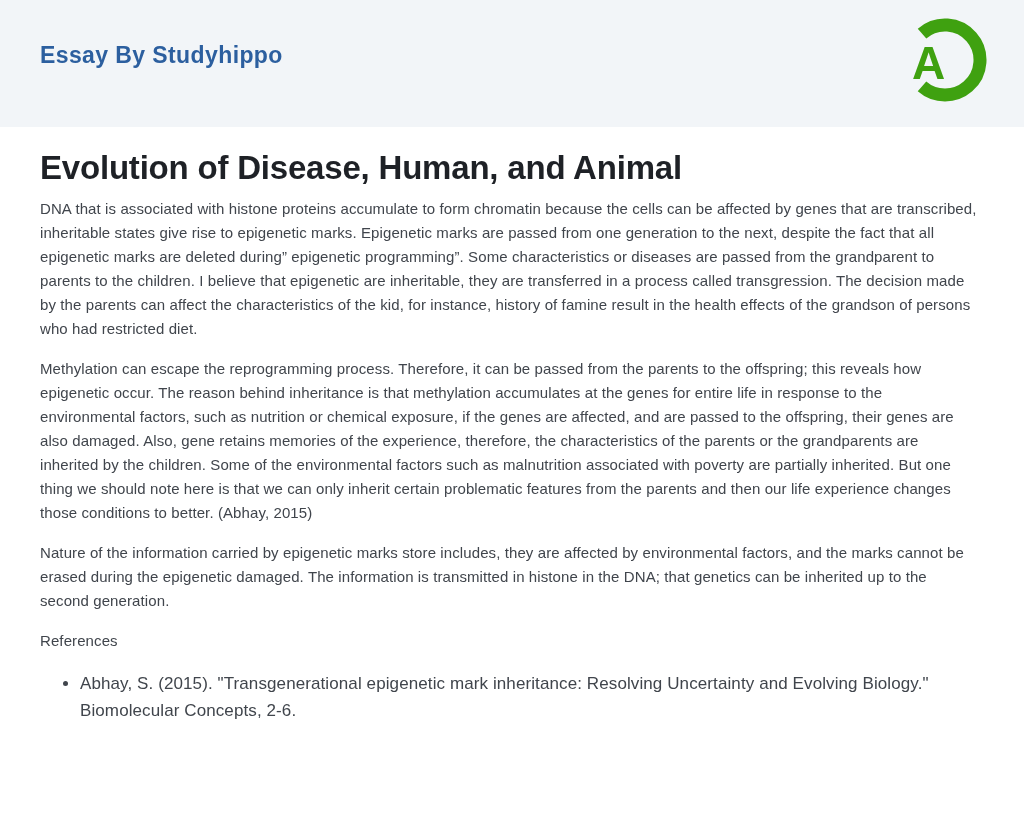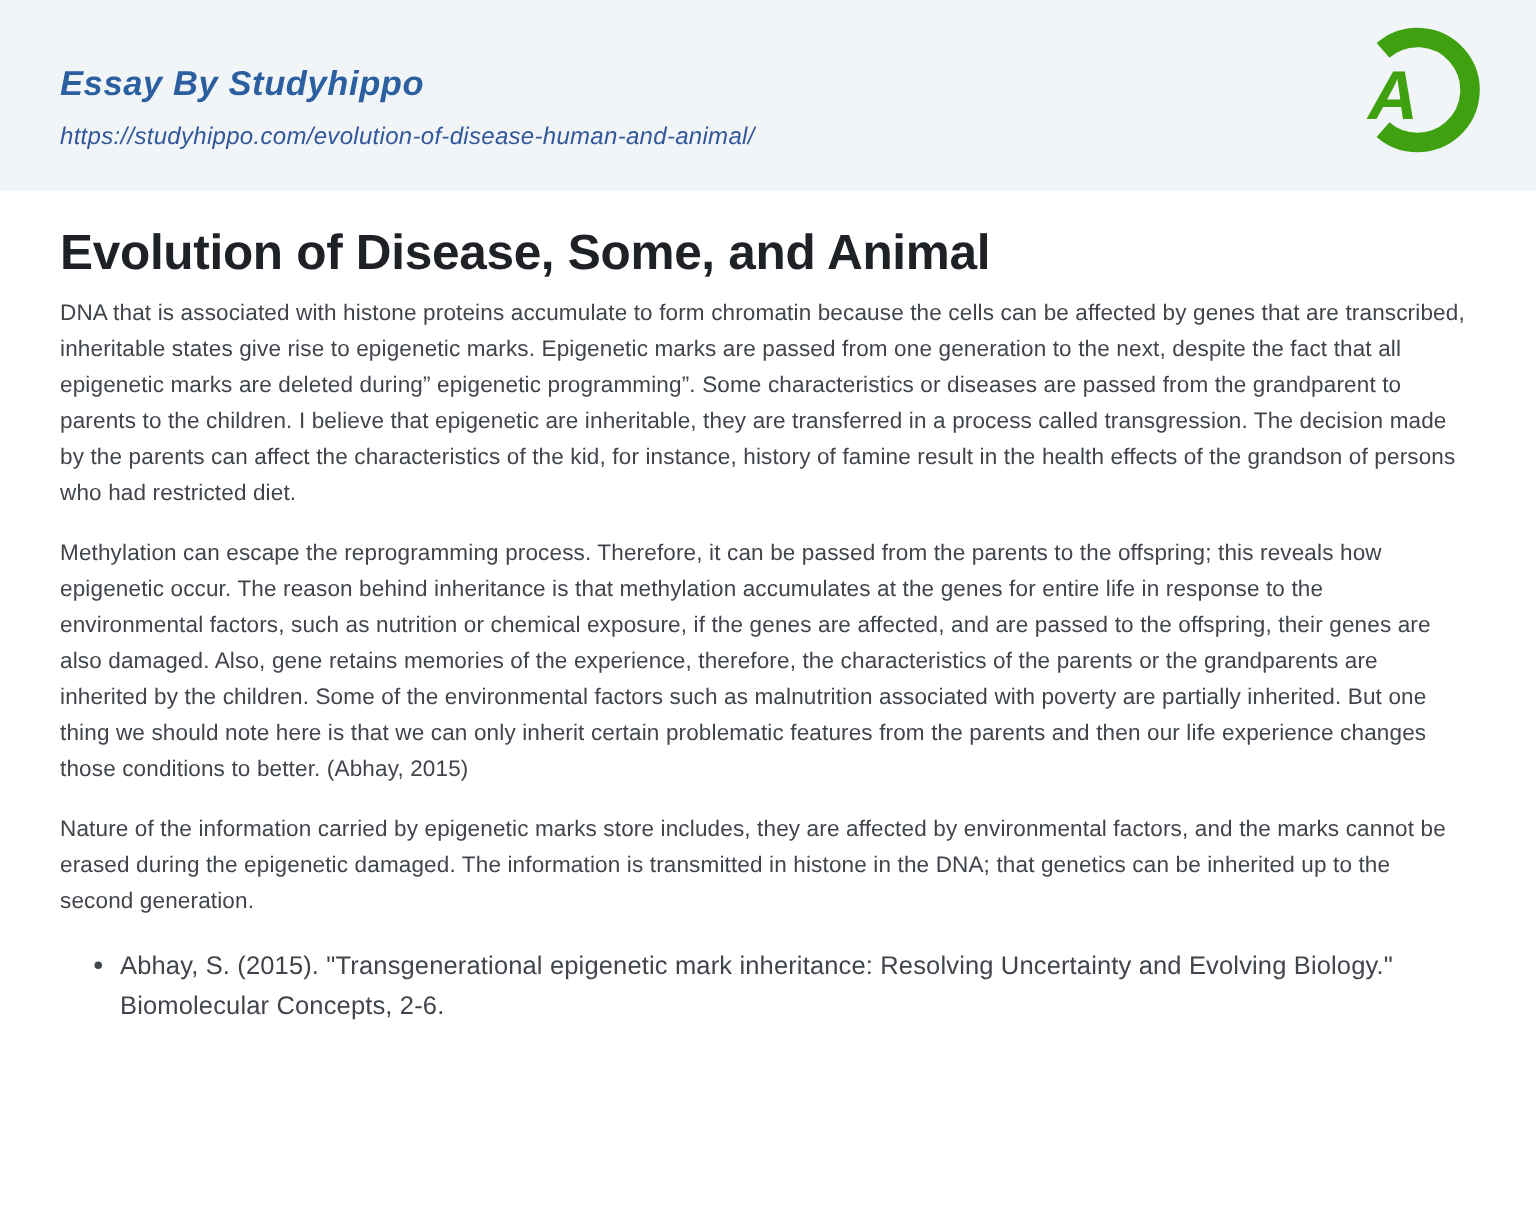--- a/index.html
+++ b/index.html
@@ -11,21 +11,20 @@
     font-family: "Liberation Sans", sans-serif;
     overflow: hidden;
   }
 
   
   .page-header {
     position: relative;
     height: 127px;
     background: #f2f5f8;
     padding: 42px 20px 0 40px;
-    font-style: italic;
   }
   .site-name {
     color: #2c5f9f;
     font-size: 23px;
     line-height: 27px;
     font-weight: 700;
     letter-spacing: 0.4px;
   }
   .site-url {
     margin-top: 13px;
@@ -86,36 +85,36 @@
     line-height: 27px;
     color: #40454c;
     letter-spacing: 0.1px;
   }
 </style>
 </head>
 <body>
 
 <header class="page-header">
   <div class="site-name">Essay By Studyhippo</div>
-  <a class="site-url">https://studyhippo.com/evolution-of-disease-human-and-animal/</a>
 
   <div class="logo">
     <svg viewBox="0 0 84 86" aria-hidden="true">
       <circle cx="42" cy="43" r="35" fill="none" stroke="#3fa110" stroke-width="13" stroke-dasharray="159.8 60.1" transform="rotate(229 42 43)"></circle>
     </svg>
     <span class="logo-letter">A</span>
   </div>
 </header>
 
 <main class="content">
-  <h1 class="essay-title">Evolution of Disease, Some, and Animal</h1>
+  <h1 class="essay-title">Evolution of Disease, Human, and Animal</h1>
 
   <p>DNA that is associated with histone proteins accumulate to form chromatin because the cells can be affected by genes that are transcribed, inheritable states give rise to epigenetic marks. Epigenetic marks are passed from one generation to the next, despite the fact that all epigenetic marks are deleted during” epigenetic programming”. Some characteristics or diseases are passed from the grandparent to parents to the children. I believe that epigenetic are inheritable, they are transferred in a process called transgression. The decision made by the parents can affect the characteristics of the kid, for instance, history of famine result in the health effects of the grandson of persons who had restricted diet.</p>
 
   <p>Methylation can escape the reprogramming process. Therefore, it can be passed from the parents to the offspring; this reveals how epigenetic occur. The reason behind inheritance is that methylation accumulates at the genes for entire life in response to the environmental factors, such as nutrition or chemical exposure, if the genes are affected, and are passed to the offspring, their genes are also damaged. Also, gene retains memories of the experience, therefore, the characteristics of the parents or the grandparents are inherited by the children. Some of the environmental factors such as malnutrition associated with poverty are partially inherited. But one thing we should note here is that we can only inherit certain problematic features from the parents and then our life experience changes those conditions to better. (Abhay, 2015)</p>
 
   <p>Nature of the information carried by epigenetic marks store includes, they are affected by environmental factors, and the marks cannot be erased during the epigenetic damaged. The information is transmitted in histone in the DNA; that genetics can be inherited up to the second generation.</p>
 
+  <p class="references-heading">References</p>
 
   <ul class="references-list">
     <li>Abhay, S. (2015). "Transgenerational epigenetic mark inheritance: Resolving Uncertainty and Evolving Biology." Biomolecular Concepts, 2-6.</li>
   </ul>
 </main>
 
 </body></html>

